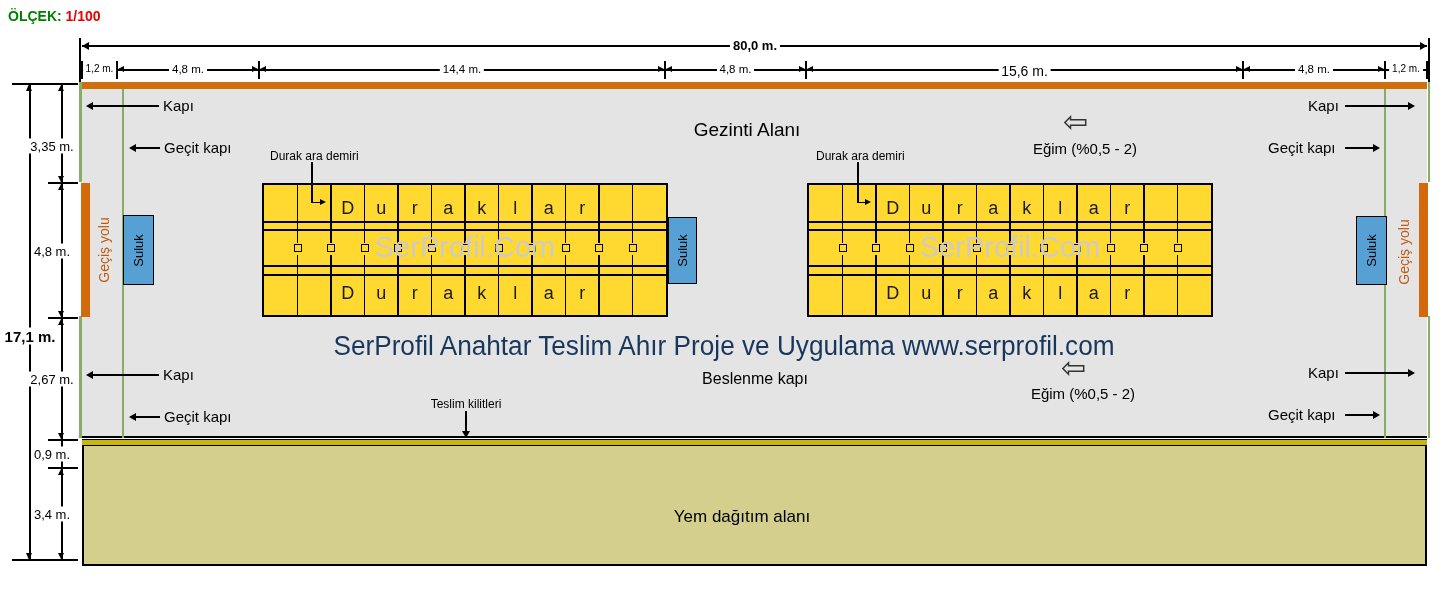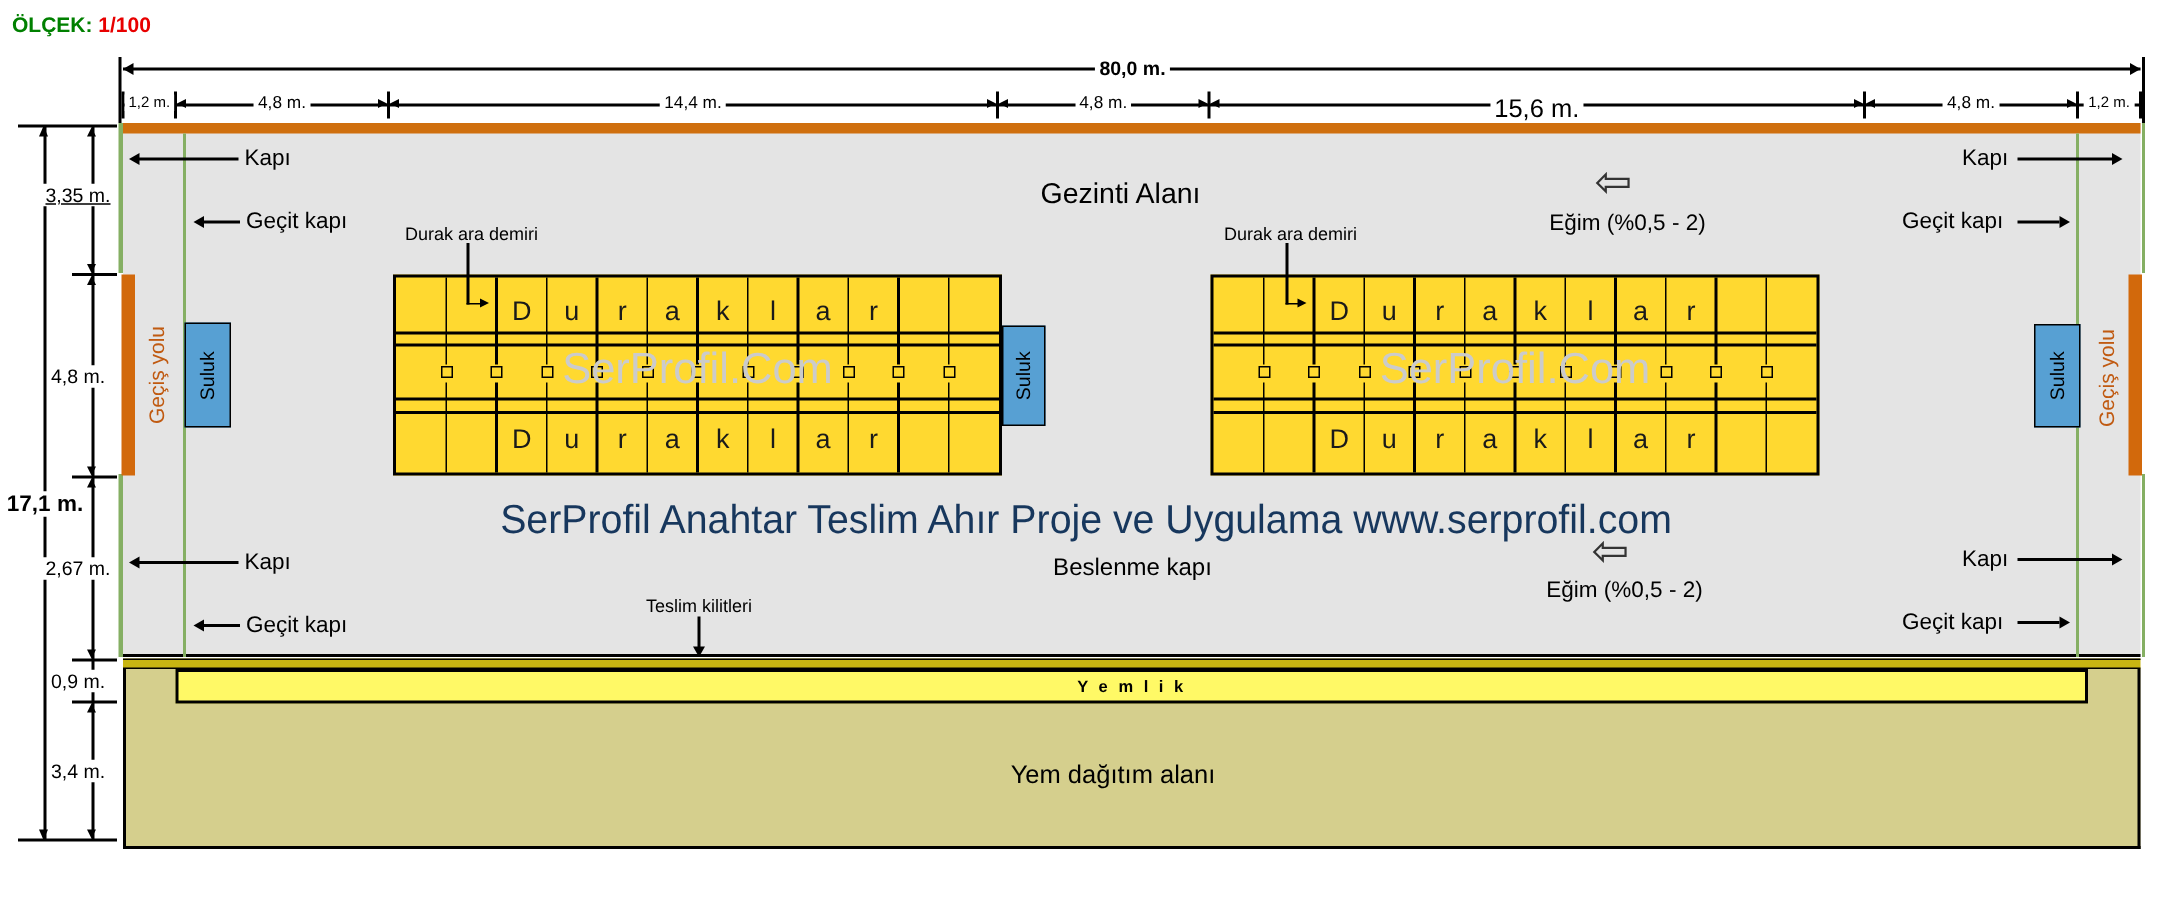--- a/index.html
+++ b/index.html
@@ -73,40 +73,40 @@
       <div class="dim-label" style="left: 99.5px; top: 63px; font-size: 10px;">1,2 m.</div>
       <div class="dim-label" style="left: 188px; top: 63px; font-size: 11.5px;">4,8 m.</div>
       <div class="tri tri-left" style="left: 118px; top: 66px; border-width: 3.5px 6px 3.5px 0px;"></div>
       <div class="tri tri-right" style="left: 252px; top: 66px; border-width: 3.5px 0px 3.5px 6px;"></div>
       <div class="dim-label" style="left: 462px; top: 63px; font-size: 11.5px;">14,4 m.</div>
       <div class="tri tri-left" style="left: 260px; top: 66px; border-width: 3.5px 6px 3.5px 0px;"></div>
       <div class="tri tri-right" style="left: 658px; top: 66px; border-width: 3.5px 0px 3.5px 6px;"></div>
       <div class="dim-label" style="left: 735.5px; top: 63px; font-size: 11.5px;">4,8 m.</div>
       <div class="tri tri-left" style="left: 666px; top: 66px; border-width: 3.5px 6px 3.5px 0px;"></div>
       <div class="tri tri-right" style="left: 799px; top: 66px; border-width: 3.5px 0px 3.5px 6px;"></div>
-      <div class="dim-label" style="left: 1024.5px; top: 63px; font-size: 17px;">15,6 m.</div>
+      <div class="dim-label" style="left: 1024.5px; top: 63px; font-size: 14px;">15,6 m.</div>
       <div class="tri tri-left" style="left: 807px; top: 66px; border-width: 3.5px 6px 3.5px 0px;"></div>
       <div class="tri tri-right" style="left: 1236px; top: 66px; border-width: 3.5px 0px 3.5px 6px;"></div>
       <div class="dim-label" style="left: 1314px; top: 63px; font-size: 11.5px;">4,8 m.</div>
       <div class="tri tri-left" style="left: 1244px; top: 66px; border-width: 3.5px 6px 3.5px 0px;"></div>
       <div class="tri tri-right" style="left: 1378px; top: 66px; border-width: 3.5px 0px 3.5px 6px;"></div>
       <div class="dim-label" style="left: 1406px; top: 63px; font-size: 10px;">1,2 m.</div>
     </div>
   <div class="abs" id="left-dims">
       <div class="vline" style="left: 29.3px; top: 84px; height: 476px;"></div>
       <div class="tri" style="left: 26px; top: 84px; border-width: 0px 3.5px 7px; border-color: transparent transparent rgb(0, 0, 0);"></div>
       <div class="tri" style="left: 26px; top: 553px; border-width: 7px 3.5px 0px; border-color: rgb(0, 0, 0) transparent transparent;"></div>
       <div class="vline" style="left: 61.3px; top: 84px; height: 476px;"></div>
       <div class="hline" style="left: 12px; top: 83.3px; width: 66px;"></div>
       <div class="hline" style="left: 12px; top: 559.3px; width: 66px;"></div>
       <div class="hline" style="left: 48px; top: 182.3px; width: 30px;"></div>
       <div class="hline" style="left: 48px; top: 317.3px; width: 30px;"></div>
       <div class="hline" style="left: 48px; top: 439.3px; width: 30px;"></div>
       <div class="hline" style="left: 48px; top: 467.3px; width: 30px;"></div>
-      <div class="dim-label-v" style="left: 52px; top: 130px; text-decoration: underline;">3,35 m.</div>
+      <div class="dim-label-v" style="left: 52px; top: 146px;">3,35 m.</div>
       <div class="tri" style="left: 58px; top: 85px; border-width: 0px 3.5px 6px; border-color: transparent transparent rgb(0, 0, 0);"></div>
       <div class="tri" style="left: 58px; top: 176px; border-width: 6px 3.5px 0px; border-color: rgb(0, 0, 0) transparent transparent;"></div>
       <div class="dim-label-v" style="left: 52px; top: 250.5px;">4,8 m.</div>
       <div class="tri" style="left: 58px; top: 184px; border-width: 0px 3.5px 6px; border-color: transparent transparent rgb(0, 0, 0);"></div>
       <div class="tri" style="left: 58px; top: 311px; border-width: 6px 3.5px 0px; border-color: rgb(0, 0, 0) transparent transparent;"></div>
       <div class="dim-label-v" style="left: 52px; top: 379px;">2,67 m.</div>
       <div class="tri" style="left: 58px; top: 319px; border-width: 0px 3.5px 6px; border-color: transparent transparent rgb(0, 0, 0);"></div>
       <div class="tri" style="left: 58px; top: 433px; border-width: 6px 3.5px 0px; border-color: rgb(0, 0, 0) transparent transparent;"></div>
       <div class="dim-label-v" style="left: 52px; top: 454px;">0,9 m.</div>
       <div class="dim-label-v" style="left: 52px; top: 514px;">3,4 m.</div>
@@ -303,18 +303,15 @@
   <div class="tri tri-right" style="left:865px;top:198.5px;border-width:3.5px 0 3.5px 6px;"></div>
 
   <div class="small-label" style="left:466px;top:397px;transform:translateX(-50%);">Teslim kilitleri</div>
   <div class="vline" style="left:465px;top:411px;height:21px;"></div>
   <div class="tri tri-down" style="left:462px;top:431px;"></div>
 
   <div class="abs" id="banner">SerProfil Anahtar Teslim Ahır Proje ve Uygulama www.serprofil.com</div>
 
   <div class="abs" id="mustard-strip"></div>
   <div class="abs" id="feed-road"></div>
-  <div class="abs" id="feeder-strip">
-    <span>Y e m l i k</span>
-  </div>
   <div class="area-label" style="left:742px;top:507px;font-size:17px;">Yem dağıtım alanı</div>
 
 </div>
 
 </body></html>

